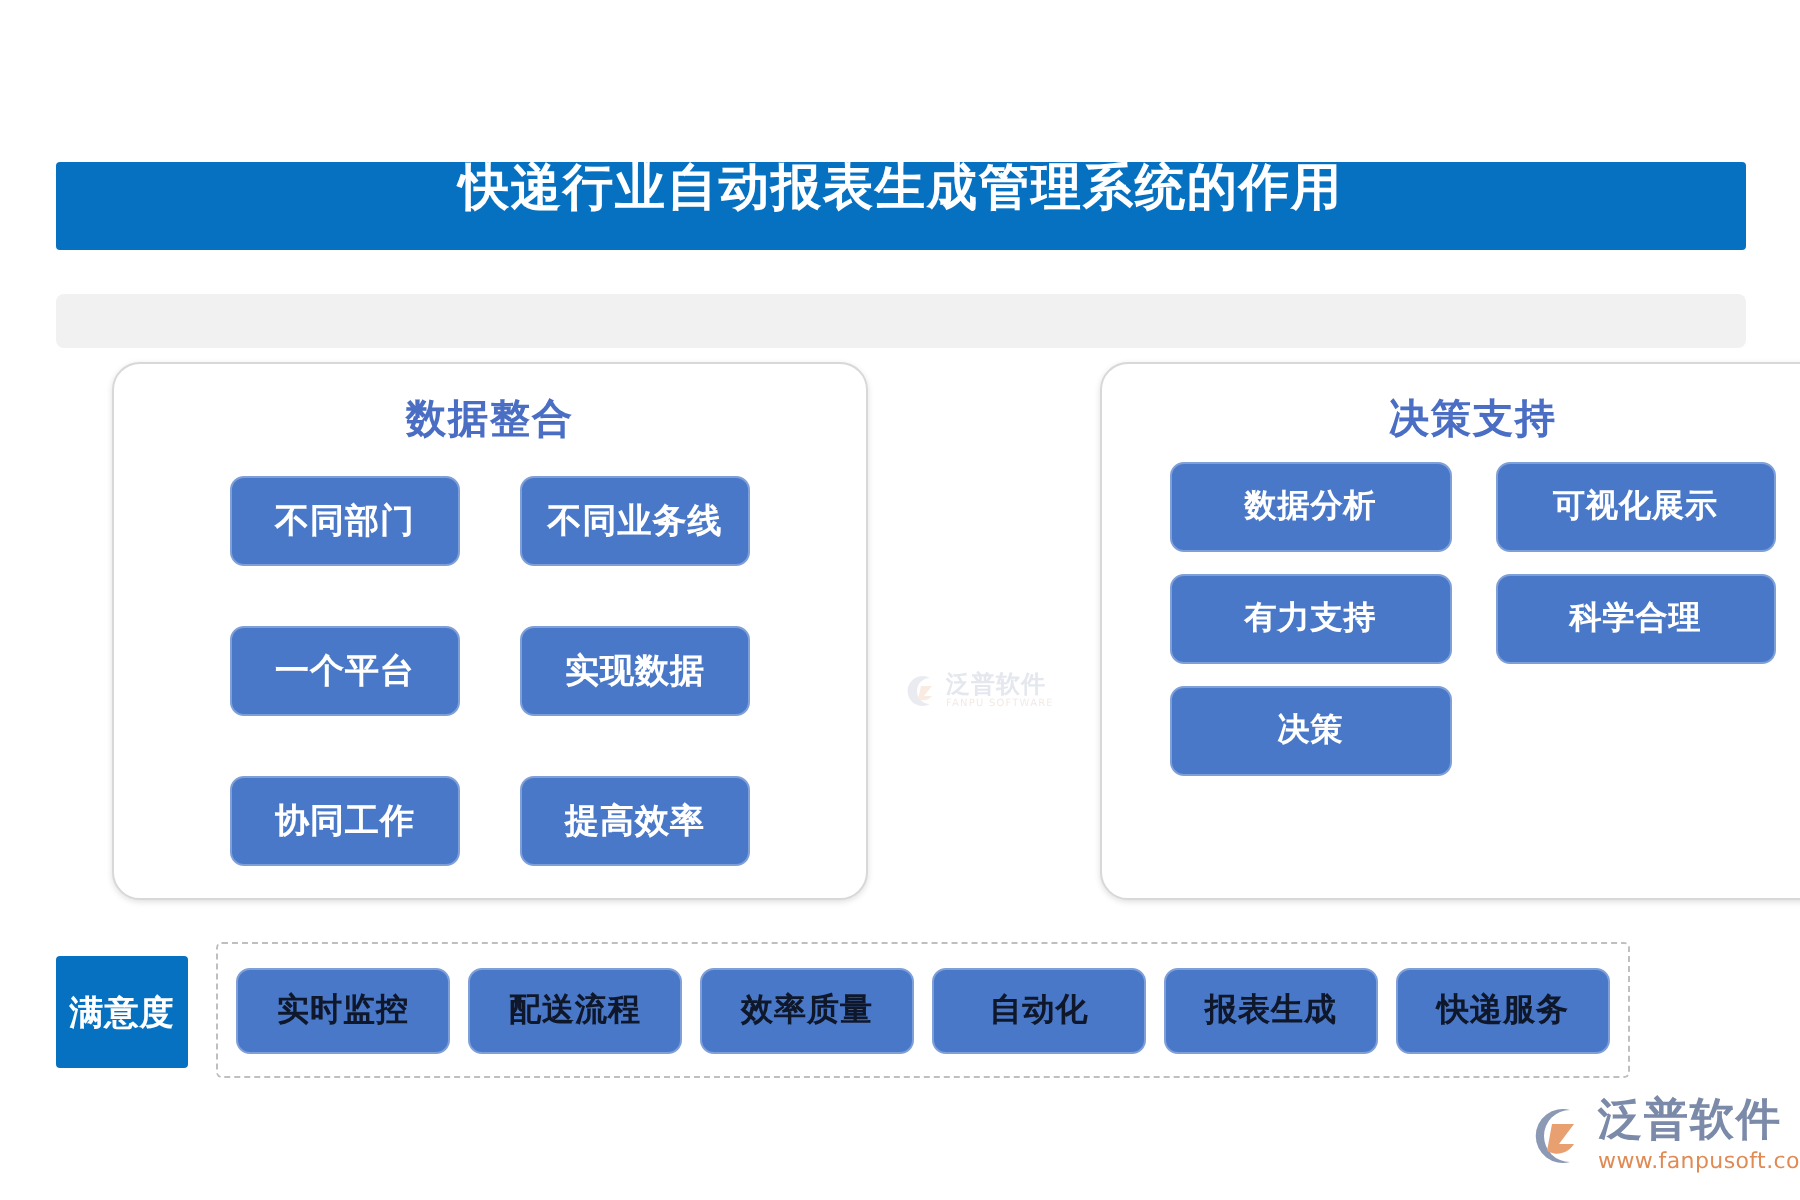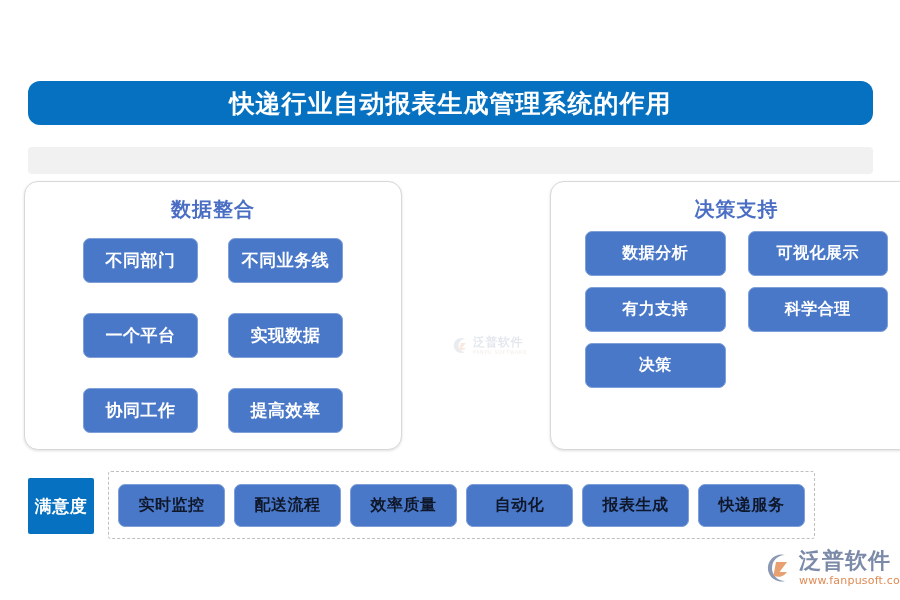--- a/index.html
+++ b/index.html
@@ -20,23 +20,23 @@
   }
 
   
   .title-bar {
     position: absolute;
     left: 28px;
     top: 81px;
     width: 845px;
     height: 44px;
     background: #0571c0;
-    border-radius: 12px;
-    display: flex;
-    align-items: center;
+    border-radius: 2px;
+    display: flex;
+    align-items: flex-start;
     justify-content: center;
   }
   .title-bar .title-text {
     color: #ffffff;
     font-size: 25px;
     font-weight: bold;
     letter-spacing: 1px;
     line-height: 1;
     white-space: nowrap;
   }
@@ -53,21 +53,21 @@
   }
 
   
   .panel {
     position: absolute;
     background: #ffffff;
     border: 1px solid #d8d8d8;
     border-radius: 14px;
     box-shadow: 0 1px 3px rgba(0,0,0,0.13);
   }
-  .panel-left  { left: 24px;  top: 181px; width: 378px; height: 269px; padding-left: 36px; }
+  .panel-left  { left: 56px;  top: 181px; width: 378px; height: 269px; padding-left: 36px; }
   .panel-right { left: 550px; top: 181px; width: 373px; height: 269px; }
 
   .panel-heading {
     position: absolute;
     left: 0;
     right: 0;
     top: 17px;
     text-align: center;
     color: #4a6ec4;
     font-size: 20px;

